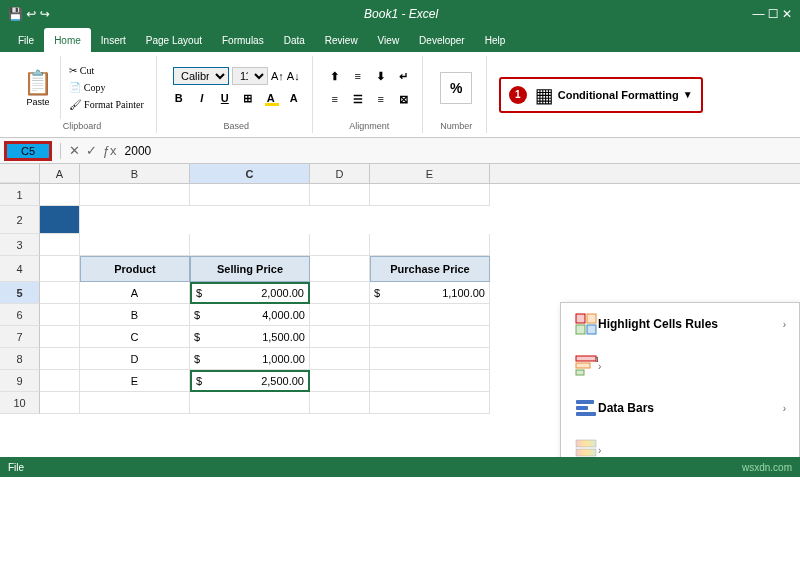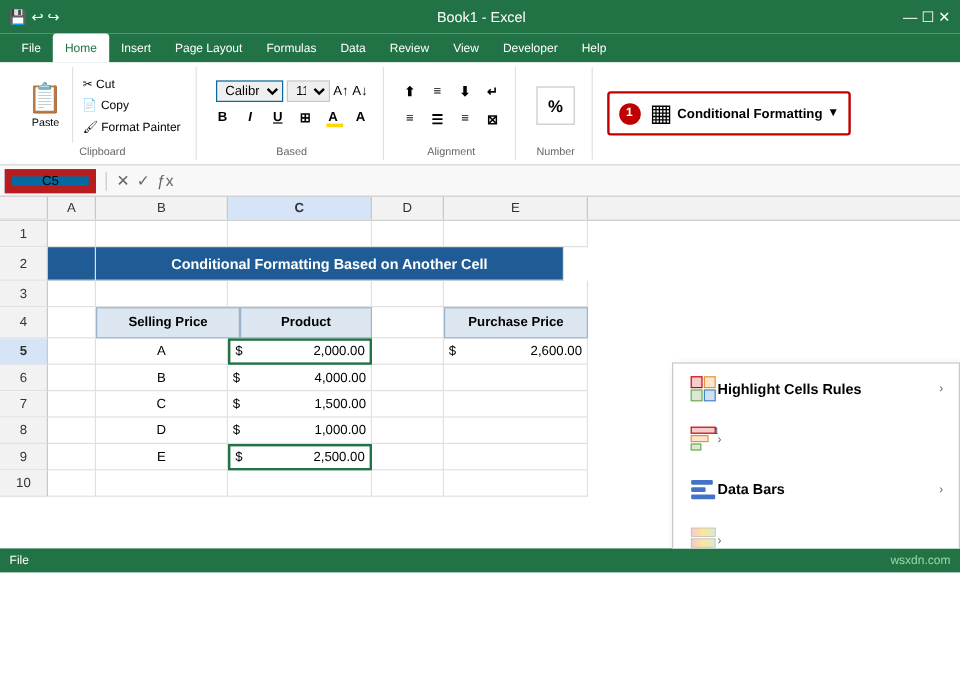--- a/index.html
+++ b/index.html
@@ -1,37 +1,37 @@
 <!DOCTYPE html>
 <html><head>
   <meta charset="utf-8">
   <style>
     * { margin: 0; padding: 0; box-sizing: border-box; }
     body { font-family: 'Segoe UI', Arial, sans-serif; background: #fff; width: 800px; height: 567px; overflow: hidden; font-size: 12px; }
 
     
     .title-bar { background: #217346; height: 28px; display: flex; align-items: center; padding: 0 8px; color: white; font-size: 12px; justify-content: space-between; }
     .title-bar-left { display: flex; gap: 12px; }
-    .title-bar-center { font-size: 12px; font-weight: 500; }
+    .title-bar-center { font-size: 12px; font-weight: 500; font-style: italic; }
 
     
     .ribbon-tabs { background: #217346; display: flex; padding: 0 8px; height: 24px; }
     .ribbon-tab { color: white; font-size: 10px; padding: 4px 10px; cursor: pointer; display: flex; align-items: center; }
     .ribbon-tab.active { background: white; color: #217346; border-radius: 3px 3px 0 0; }
 
     
     .ribbon-toolbar { background: white; border-bottom: 1px solid #c8c8c8; padding: 4px 8px; display: flex; align-items: stretch; gap: 4px; height: 86px; }
     .ribbon-group { display: flex; flex-direction: column; border-right: 1px solid #e0e0e0; padding: 0 8px; min-width: 60px; position: relative; }
     .ribbon-group-label { font-size: 9px; color: #666; text-align: center; position: absolute; bottom: 2px; left: 0; right: 0; }
     .ribbon-group-content { display: flex; flex: 1; align-items: center; gap: 4px; padding-bottom: 14px; }
     .paste-btn { display: flex; flex-direction: column; align-items: center; justify-content: center; padding: 4px 6px; cursor: pointer; border: 1px solid transparent; min-width: 40px; }
     .paste-icon { font-size: 24px; }
     .paste-label { font-size: 9px; }
     .clipboard-right { display: flex; flex-direction: column; justify-content: center; gap: 2px; padding-left: 4px; border-left: 1px solid #e0e0e0; }
-    .small-btn { display: flex; align-items: center; gap: 3px; cursor: pointer; padding: 1px 3px; font-size: 10px; border: 1px solid transparent; }
+    .small-btn { display: flex; align-items: center; gap: 3px; cursor: pointer; padding: 1px 3px; font-size: 10px; border: 1px solid transparent; font-family: Liberation Serif, serif; }
 
     
     .font-group { min-width: 120px; }
     .font-row { display: flex; gap: 3px; align-items: center; }
     .font-select { border: 1px solid #0369a1; font-size: 11px; padding: 1px 3px; width: 56px; }
     .font-size-select { border: 1px solid #c8c8c8; font-size: 11px; padding: 1px 3px; width: 36px; }
     .icon-btn { width: 20px; height: 20px; display: flex; align-items: center; justify-content: center; cursor: pointer; border: 1px solid transparent; font-size: 11px; font-weight: bold; }
     .btn-B { font-weight: bold; }
     .btn-I { font-style: italic; }
     .btn-U { text-decoration: underline; }
@@ -40,21 +40,21 @@
     
     .number-group { min-width: 60px; align-items: center; justify-content: center; }
 
     
     .cf-button-area { display: flex; flex-direction: column; align-items: center; justify-content: center; padding: 4px 8px; cursor: pointer; border: 2px solid #c00000; border-radius: 3px; background: white; min-width: 140px; }
     .cf-button-top { display: flex; align-items: center; gap: 4px; }
     .circle-badge { width: 18px; height: 18px; background: #c00000; border-radius: 50%; color: white; font-size: 10px; font-weight: bold; display: flex; align-items: center; justify-content: center; margin-right: 4px; }
 
     
     .formula-bar { background: #f8f8f8; border-bottom: 1px solid #c8c8c8; height: 26px; display: flex; align-items: center; padding: 0 4px; gap: 4px; }
-    .cell-ref { border: 6px solid #b91c1c; width: 76px; height: 20px; text-align: center; font-size: 11px; display: flex; align-items: center; justify-content: center; background: #0369a1; }
+    .cell-ref { border: 3px solid #b91c1c; width: 48px; height: 20px; text-align: center; font-size: 11px; display: flex; align-items: center; justify-content: center; background: #0ea5e9; }
     .formula-divider { width: 1px; height: 16px; background: #c8c8c8; margin: 0 4px; }
     .formula-icons { display: flex; gap: 6px; font-size: 13px; color: #666; }
     .formula-input { flex: 1; border: none; font-size: 12px; background: transparent; outline: none; padding: 0 4px; }
 
     
     .spreadsheet-container { display: flex; height: calc(567px - 28px - 24px - 86px - 26px - 20px); overflow: hidden; position: relative; }
 
     
     .col-headers { display: flex; background: #f2f2f2; border-bottom: 1px solid #c8c8c8; height: 20px; }
     .col-header { border-right: 1px solid #c8c8c8; display: flex; align-items: center; justify-content: center; font-size: 11px; color: #333; background: #f2f2f2; }
@@ -200,20 +200,21 @@
 </div>
 
 <div class="formula-bar">
   <div class="cell-ref">C5</div>
   <div class="formula-divider"></div>
   <div class="formula-icons">
     <span>✕</span>
     <span>✓</span>
     <span>ƒx</span>
   </div>
+  <input class="formula-input" value="2000" style="">
 </div>
 
 <div class="spreadsheet-container" style="height: 293px; position:relative;">
 
   <div style="display:flex; flex-direction:column; flex:1;">
     <div class="col-headers">
       <div class="col-header row-num" style="background:#f2f2f2;"></div>
       <div class="col-header w-a">A</div>
       <div class="col-header w-b">B</div>
       <div class="col-header w-c active">C</div>
@@ -226,53 +227,52 @@
       <div class="cell w-a"></div>
       <div class="cell w-b"></div>
       <div class="cell w-c"></div>
       <div class="cell w-d"></div>
       <div class="cell w-e"></div>
     </div>
 
     <div class="grid-row" style="height:28px;">
       <div class="row-num">2</div>
       <div class="cell w-a" style="background:#1f5c96;"></div>
-      <div class="cell title-cell" style="width:390px; font-size:12px; font-weight:bold;">Conditional Formatting Based on Another Cell</div>
     </div>
 
     <div class="grid-row">
       <div class="row-num">3</div>
       <div class="cell w-a"></div>
       <div class="cell w-b"></div>
       <div class="cell w-c"></div>
       <div class="cell w-d"></div>
       <div class="cell w-e"></div>
     </div>
 
     <div class="grid-row" style="height:26px;">
       <div class="row-num">4</div>
       <div class="cell w-a"></div>
+      <div class="cell th w-b">Product</div>
       <div class="cell th w-c">Selling Price</div>
-      <div class="cell th w-b">Product</div>
       <div class="cell w-d"></div>
       <div class="cell th w-e">Purchase Price</div>
     </div>
 
     <div class="grid-row">
       <div class="row-num active">5</div>
       <div class="cell w-a"></div>
       <div class="cell w-b center">A</div>
       <div class="cell active w-c" style="justify-content: space-between;">
         <span>$</span>
         <span>2,000.00</span>
       </div>
       <div class="cell w-d"></div>
       <div class="cell w-e" style="justify-content: space-between;">
         <span>$</span>
-        <span>2,600.00</span>
+        <span>1,100.00</span>
       </div>
     </div>
 
     <div class="grid-row">
       <div class="row-num">6</div>
       <div class="cell w-a"></div>
       <div class="cell w-b center">B</div>
       <div class="cell w-c" style="justify-content: space-between;">
         <span>$</span>
         <span>4,000.00</span>

